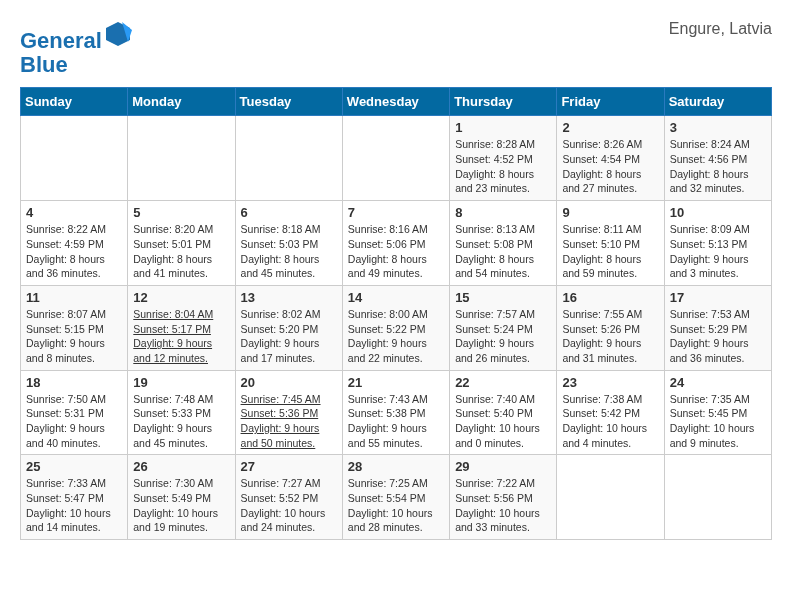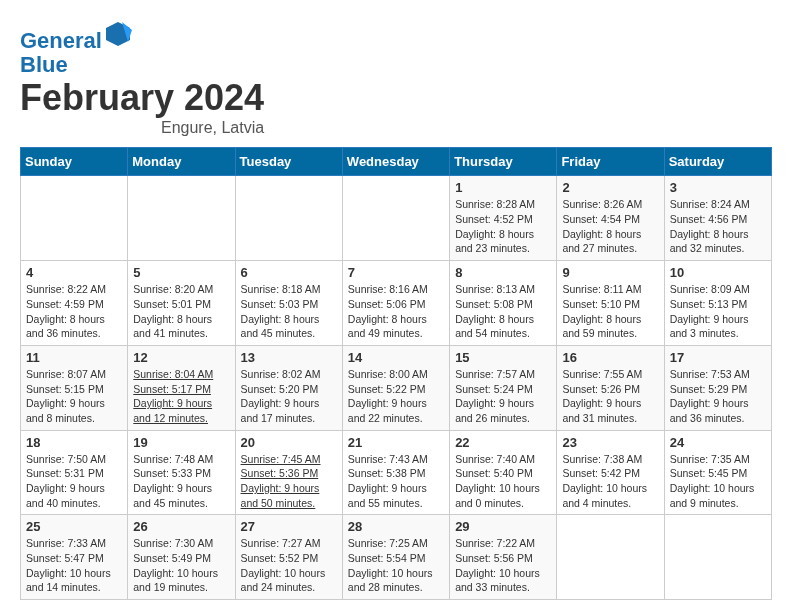--- a/index.html
+++ b/index.html
@@ -8,21 +8,20 @@
       background: #fff;
       width: 792px;
       min-height: 612px;
       padding: 20px;
     }
     .header {
       display: flex;
       justify-content: space-between;
       align-items: flex-start;
       margin-bottom: 10px;
-      flex-direction: column;
     }
     .logo {
       display: flex;
       align-items: center;
     }
     .logo-text {
       font-size: 22px;
       font-weight: bold;
       color: #333;
       line-height: 1.1;
@@ -97,21 +96,20 @@
       <div class="logo-text">
         <span>General</span><svg class="logo-icon" viewBox="0 0 28 28">
             <polygon points="14,2 26,8 26,20 14,26 2,20 2,8" fill="#1a6faf"></polygon>
             <polygon points="18,2 28,10 24,22" fill="#2a9af5"></polygon>
           </svg><br>
         <span style="color:#1a6faf; font-size:22px; font-weight:bold;">Blue</span>
       </div>
     </div>
   </div>
   <div class="title-block">
-    <div class="main-title">February 2024</div>
     <div class="sub-title">Engure, Latvia</div>
   </div>
 </div>
 
 <table>
   <thead>
     <tr id="weekday-header">
     <th>Sunday</th>
         <th>Monday</th>
         <th>Tuesday</th>

